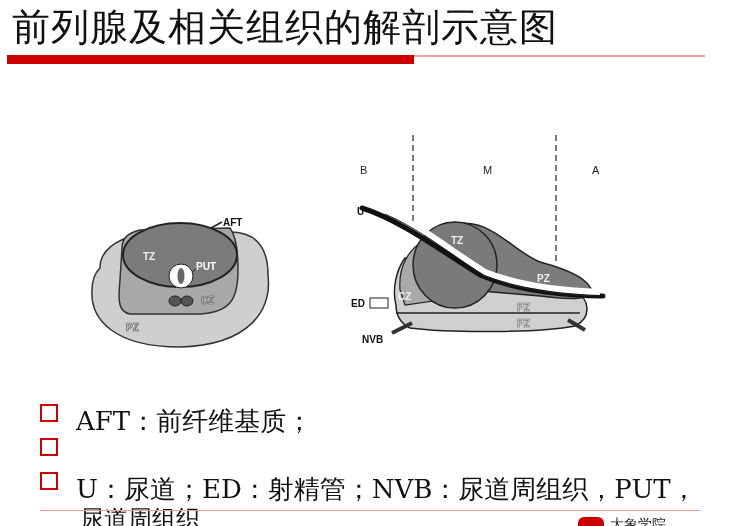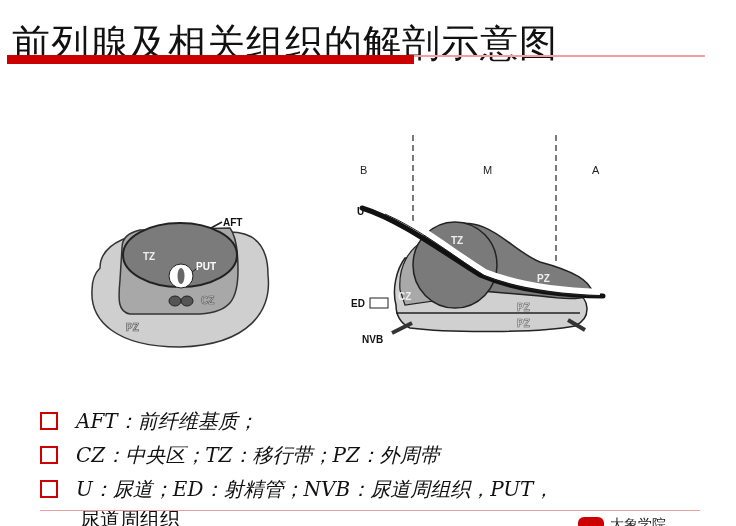--- a/index.html
+++ b/index.html
@@ -1,26 +1,26 @@
 <!DOCTYPE html>
 <html><head>
 <meta charset="utf-8">
 <style>
   html, body { margin:0; padding:0; }
   body { width:736px; height:526px; background:#ffffff; position:relative; overflow:hidden;
          font-family:"DejaVu Serif", serif; }
-  .title { position:absolute; left:12px; top:18px; font-size:38px; color:#111; letter-spacing:1px;
+  .title { position:absolute; left:12px; top:2px; font-size:38px; color:#111; letter-spacing:1px;
            font-family:"DejaVu Sans", sans-serif; font-weight:normal; line-height:50px; white-space:nowrap; }
   .rule-thin { position:absolute; left:8px; top:55px; width:697px; height:2px; background:#f0a0a0; }
   .rule-thick { position:absolute; left:7px; top:55px; width:407px; height:9px; background:#cc0000; }
   .diagram { position:absolute; left:0; top:0; width:736px; height:400px; }
   .bullets { position:absolute; left:40px; top:404px; }
-  .bullet { display:flex; align-items:center; height:34px; font-size:20px; color:#111; white-space:nowrap;font-style:italic; }
+  .bullet { display:flex; align-items:flex-start; height:34px; font-size:26px; color:#111; white-space:nowrap; }
   .box { width:14px; height:14px; border:2.5px solid #cc0000; margin-right:18px; flex:none; }
-  .cont { padding-left:40px; font-size:20px; color:#111; height:20px; overflow:hidden; line-height:26px; }
+  .cont { padding-left:40px; font-size:24px; color:#111; height:20px; overflow:hidden; line-height:26px; }
   .rule-bottom { position:absolute; left:40px; top:510px; width:660px; height:1px; background:#e8a0a0; }
   .logo { position:absolute; left:578px; top:517px; width:140px; height:12px; display:flex; align-items:flex-start; }
   .logo-mark { width:26px; height:12px; background:#cc0000; border-radius:6px 6px 0 0; }
   .logo-text { margin-left:6px; font-size:14px; color:#222; line-height:14px; font-family:"DejaVu Sans", sans-serif; }
 </style>
 </head>
 <body>
 
 <div class="title">前列腺及相关组织的解剖示意图</div>
 <div class="rule-thin"></div>
@@ -81,21 +81,20 @@
   </g>
 </svg>
 
 <div class="bullets">
   <div class="bullet">
     <span class="box"></span>
     <span>AFT：前纤维基质；</span>
   </div>
   <div class="bullet">
     <span class="box"></span>
-    <span>CZ：中央区；TZ：移行带；PZ：外周带</span>
   </div>
   <div class="bullet">
     <span class="box"></span>
     <span>U：尿道；ED：射精管；NVB：尿道周组织，PUT，</span>
   </div>
   <div class="cont">尿道周组织</div>
 </div>
 
 <div class="rule-bottom"></div>
 <div class="logo">

